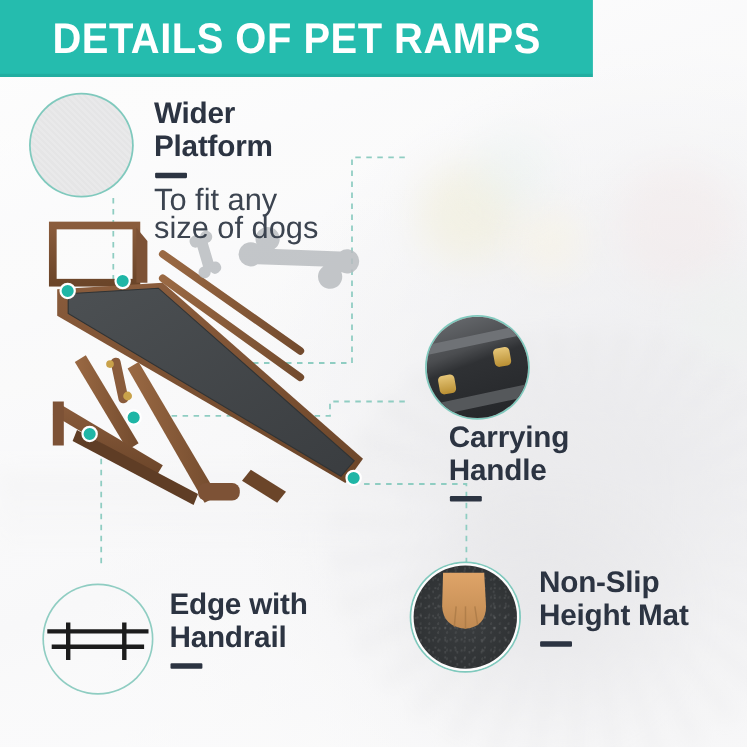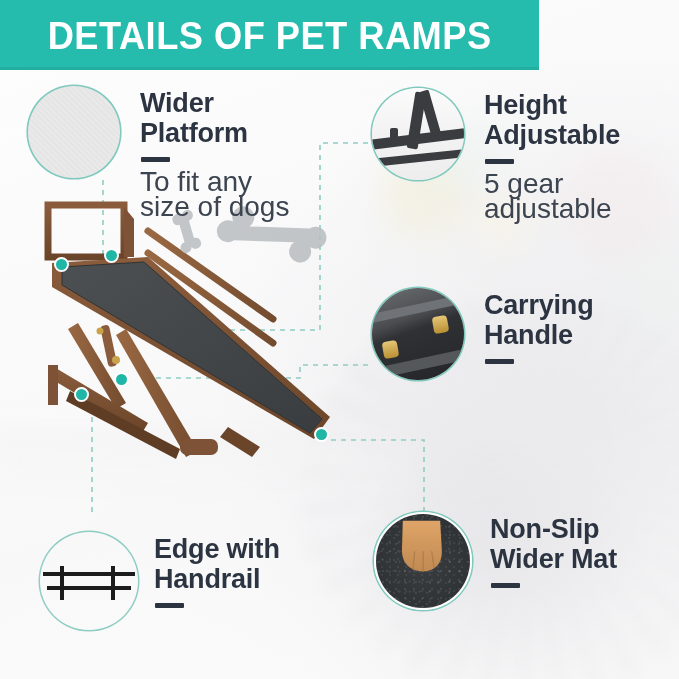--- a/index.html
+++ b/index.html
@@ -249,39 +249,22 @@
     </div>
     <div class="texts" style="margin-left:20px;">
       <div class="c-title">Wider
 Platform</div>
       <div class="c-dash"></div>
       <div class="c-desc">To fit any
 size of dogs</div>
     </div>
   </div>
 
-  <div class="callout" style="left:372px;top:88px;">
-    <div class="thumb" style="width:92px;height:92px;">
-      <div class="thumb-inner art-height">
-        <div class="hbar" style="left:-6%;top:50%;width:112%;height:11%;transform:rotate(-7deg);"></div>
-        <div class="hbar" style="left:42%;top:4%;width:12%;height:62%;transform:rotate(9deg);"></div>
-        <div class="hbar" style="left:58%;top:2%;width:11%;height:50%;transform:rotate(-16deg);"></div>
-        <div class="hbar" style="left:20%;top:44%;width:8%;height:18%;"></div>
-        <div class="hbar" style="left:-4%;top:72%;width:110%;height:9%;transform:rotate(-6deg);"></div>
-      </div>
-    </div>
-    <div class="texts" style="margin-left:20px;">
-      <div class="c-title">Height
-Adjustable</div>
-      <div class="c-dash"></div>
-      <div class="c-desc">5 gear adjustable</div>
-    </div>
-  </div>
-
-  <div class="callout" style="left:372px;top:288px;">
+
+  <div class="callout" style="left:388px;top:288px;flex-direction:column;">
     <div class="thumb" style="width:92px;height:92px;">
       <div class="thumb-inner art-handle">
         <div class="hbar" style="left:-10%;top:16%;width:130%;height:10%;background:#6f7276;transform:rotate(-12deg);"></div>
         <div class="hbar" style="left:-10%;top:76%;width:130%;height:12%;background:#55585b;transform:rotate(-12deg);"></div>
         <div class="strap"></div>
         <div class="strap-end" style="left:12%;top:58%;transform:rotate(-10deg);"></div>
         <div class="strap-end" style="left:66%;top:30%;transform:rotate(-10deg);"></div>
       </div>
     </div>
     <div class="texts" style="margin-left:20px;">
@@ -324,18 +307,18 @@
         <path d="M8 4 L52 4 L54 40 q0 22 -22 24 q-24 -2 -25 -24 Z" fill="url(#pawG)"></path>
         <g stroke="#a97946" stroke-width="1.6" fill="none" opacity=".75">
           <path d="M22 40 L20 62"></path>
             <path d="M32 40 L32 64"></path>
             <path d="M42 40 L45 60"></path>
         </g>
       </svg>
     </div>
     <div class="texts" style="margin-left:18px;">
       <div class="c-title">Non-Slip
-Wider Mat</div>
+Height Mat</div>
       <div class="c-dash"></div>
     </div>
   </div>
 
 </div>
 
 </body></html>

